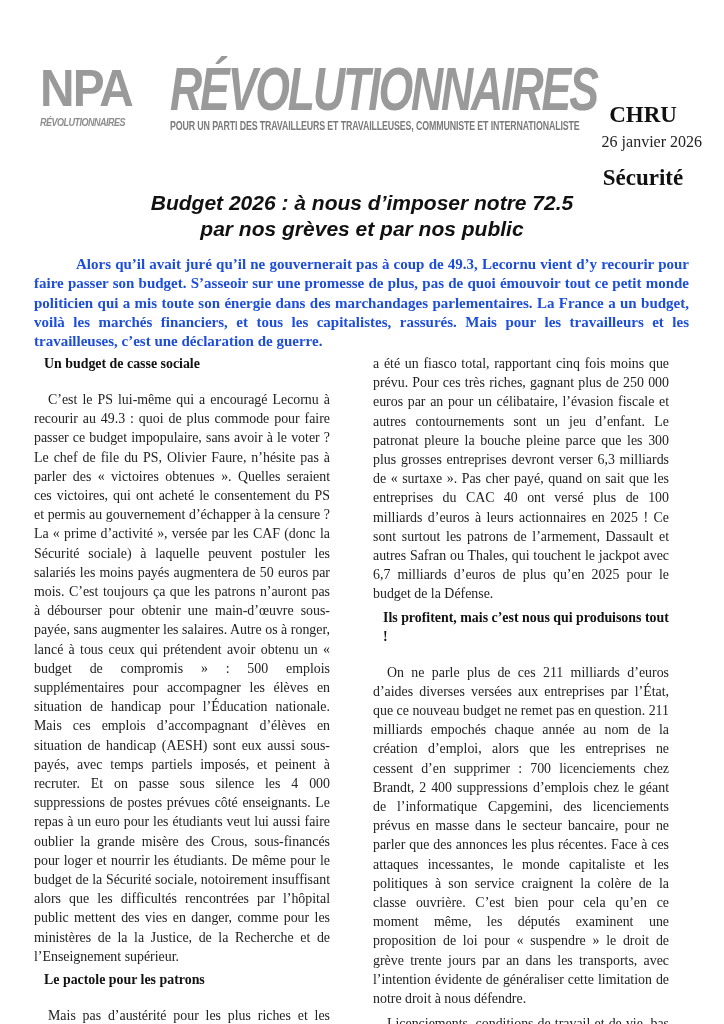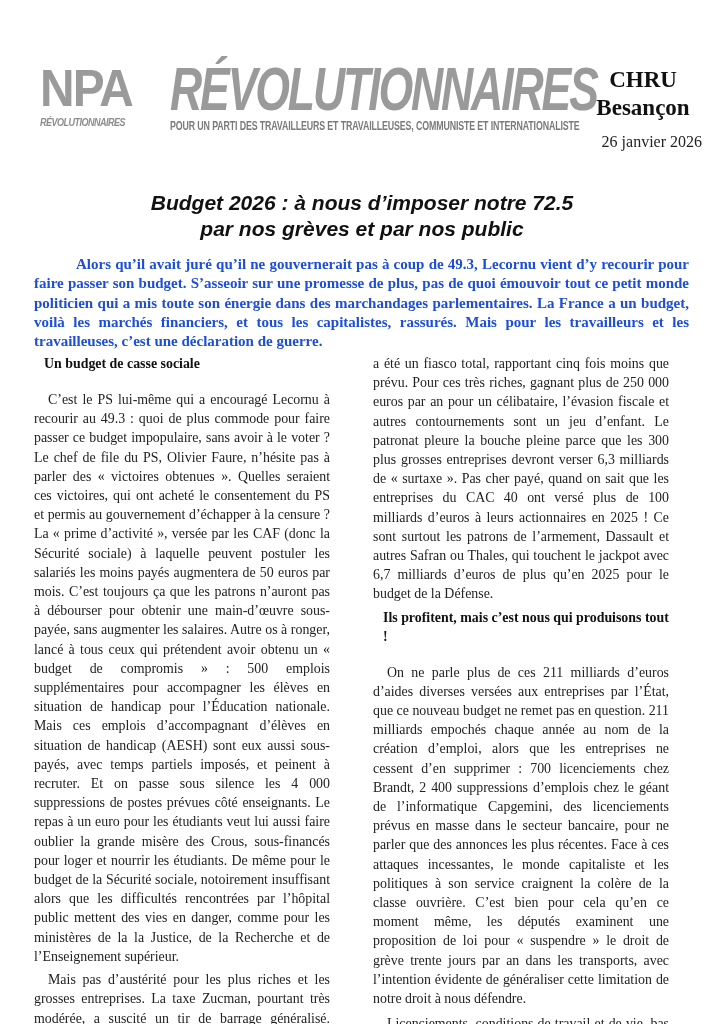--- a/index.html
+++ b/index.html
@@ -8,21 +8,21 @@
     .masthead { position: absolute; left: 0; top: 8px; width: 724px; height: 150px; text-decoration: underline; }
     .npa-logo { position: absolute; left: 40px; top: 56px; width: 110px; }
     .npa-big { font-family: "Liberation Sans", sans-serif; font-weight: bold; color: #9a9a9a; font-size: 52px; line-height: 48px; letter-spacing: -2px; transform: scaleX(0.92); transform-origin: left top; display: block; }
     .npa-small { font-family: "Liberation Sans", sans-serif; font-weight: bold; font-style: italic; color: #8e8e8e; font-size: 10.5px; letter-spacing: -0.6px; display: block; margin-top: 4px; transform: scaleX(0.86); transform-origin: left top; white-space: nowrap; }
 
     .rev-logo { position: absolute; left: 170px; top: 50px; width: 400px; }
     .rev-big { font-family: "Liberation Sans", sans-serif; font-weight: bold; font-style: italic; color: #9a9a9a; font-size: 62px; line-height: 62px; letter-spacing: -3px; display: block; transform: scaleX(0.72); transform-origin: left top; white-space: nowrap; }
     .rev-sub { font-family: "Liberation Sans", sans-serif; font-weight: bold; color: #7a7a7a; font-size: 13px; display: block; margin-top: -2px; transform: scaleX(0.68); transform-origin: left top; white-space: nowrap; letter-spacing: -0.2px; }
 
     .location { position: absolute; right: 26px; top: 58px; text-align: center; width: 110px; }
-    .location .l1, .location .l2 { font-family: "Liberation Serif", serif; font-weight: bold; font-size: 23px; line-height: 28px; color: #111; display: block; }
+    .location .l1, .location .l2 { font-family: "Liberation Serif", serif; font-weight: bold; font-size: 23px; line-height: 28px; color: #111; display: block; margin-top: 35px; }
     .date { position: absolute; right: 22px; top: 125px; font-family: "Liberation Serif", serif; font-size: 16px; color: #222; }
 
     .headline { position: absolute; left: 0; top: 190px; width: 724px; text-align: center; font-family: "Liberation Sans", sans-serif; font-weight: bold; font-style: italic; font-size: 21px; line-height: 26px; color: #111; }
     .headline span { display: block; }
 
     .lead { position: absolute; left: 34px; top: 255px; width: 655px; font-family: "Liberation Serif", serif; font-weight: bold; font-size: 15px; line-height: 19.3px; text-align: justify; color: #1d4ed8; text-indent: 42px; }
 
     .col { position: absolute; top: 354px; width: 296px; font-family: "Liberation Serif", serif; font-size: 13.9px; line-height: 19.2px; color: #222; }
     .col-left { left: 34px; }
     .col-right { left: 373px; top: 354px; }
@@ -38,35 +38,36 @@
   <div class="npa-logo">
     <span class="npa-big">NPA</span>
     <span class="npa-small">RÉVOLUTIONNAIRES</span>
   </div>
   <div class="rev-logo">
     <span class="rev-big">RÉVOLUTIONNAIRES</span>
     <span class="rev-sub">POUR UN PARTI DES TRAVAILLEURS ET TRAVAILLEUSES, COMMUNISTE ET INTERNATIONALISTE</span>
   </div>
   <div class="location">
     <span class="l1">CHRU</span>
-    <span class="l2">Besançon</span>
+    <span class="l2">Sécurité</span>
   </div>
   <div class="date">26 janvier 2026</div>
 </header>
 
 <h1 class="headline" style="margin:0;">
   <span>Budget 2026 : à nous d’imposer notre 72.5</span>
   <span>par nos grèves et par nos public</span>
 </h1>
 
 <p class="lead" style="margin:0;">Alors qu’il avait juré qu’il ne gouvernerait pas à coup de 49.3, Lecornu vient d’y recourir pour faire passer son budget. S’asseoir sur une promesse de plus, pas de quoi émouvoir tout ce petit monde politicien qui a mis toute son énergie dans des marchandages parlementaires. La France a un budget, voilà les marchés financiers, et tous les capitalistes, rassurés. Mais pour les travailleurs et les travailleuses, c’est une déclaration de guerre.</p>
 
 <div class="col col-left">
   <h3>Un budget de casse sociale</h3>
   <p>C’est le PS lui-même qui a encouragé Lecornu à recourir au 49.3 : quoi de plus commode pour faire passer ce budget impopulaire, sans avoir à le voter ? Le chef de file du PS, Olivier Faure, n’hésite pas à parler des « victoires obtenues ». Quelles seraient ces victoires, qui ont acheté le consentement du PS et permis au gouvernement d’échapper à la censure ? La « prime d’activité », versée par les CAF (donc la Sécurité sociale) à laquelle peuvent postuler les salariés les moins payés augmentera de 50 euros par mois. C’est toujours ça que les patrons n’auront pas à débourser pour obtenir une main-d’œuvre sous-payée, sans augmenter les salaires. Autre os à ronger, lancé à tous ceux qui prétendent avoir obtenu un « budget de compromis » : 500 emplois supplémentaires pour accompagner les élèves en situation de handicap pour l’Éducation nationale. Mais ces emplois d’accompagnant d’élèves en situation de handicap (AESH) sont eux aussi sous-payés, avec temps partiels imposés, et peinent à recruter. Et on passe sous silence les 4 000 suppressions de postes prévues côté enseignants. Le repas à un euro pour les étudiants veut lui aussi faire oublier la grande misère des Crous, sous-financés pour loger et nourrir les étudiants. De même pour le budget de la Sécurité sociale, notoirement insuffisant alors que les difficultés rencontrées par l’hôpital public mettent des vies en danger, comme pour les ministères de la la Justice, de la Recherche et de l’Enseignement supérieur.</p>
+  <h3>Le pactole pour les patrons</h3>
   <p>Mais pas d’austérité pour les plus riches et les grosses entreprises. La taxe Zucman, pourtant très modérée, a suscité un tir de barrage généralisé. Quant à la taxe sur les plus hauts revenus, créée en 2025, elle</p>
 </div>
 
 <div class="col col-right">
   <p class="cont">a été un fiasco total, rapportant cinq fois moins que prévu. Pour ces très riches, gagnant plus de 250 000 euros par an pour un célibataire, l’évasion fiscale et autres contournements sont un jeu d’enfant. Le patronat pleure la bouche pleine parce que les 300 plus grosses entreprises devront verser 6,3 milliards de « surtaxe ». Pas cher payé, quand on sait que les entreprises du CAC 40 ont versé plus de 100 milliards d’euros à leurs actionnaires en 2025 ! Ce sont surtout les patrons de l’armement, Dassault et autres Safran ou Thales, qui touchent le jackpot avec 6,7 milliards d’euros de plus qu’en 2025 pour le budget de la Défense.</p>
   <h3>Ils profitent, mais c’est nous qui produisons tout !</h3>
   <p>On ne parle plus de ces 211 milliards d’euros d’aides diverses versées aux entreprises par l’État, que ce nouveau budget ne remet pas en question. 211 milliards empochés chaque année au nom de la création d’emploi, alors que les entreprises ne cessent d’en supprimer : 700 licenciements chez Brandt, 2 400 suppressions d’emplois chez le géant de l’informatique Capgemini, des licenciements prévus en masse dans le secteur bancaire, pour ne parler que des annonces les plus récentes. Face à ces attaques incessantes, le monde capitaliste et les politiques à son service craignent la colère de la classe ouvrière. C’est bien pour cela qu’en ce moment même, les députés examinent une proposition de loi pour « suspendre » le droit de grève trente jours par an dans les transports, avec l’intention évidente de généraliser cette limitation de notre droit à nous défendre.</p>
   <p style="margin-top:6px;">Licenciements, conditions de travail et de vie, bas salaires : nous avons toutes les raisons de rendre coup pour coup.</p>
 </div>
 

